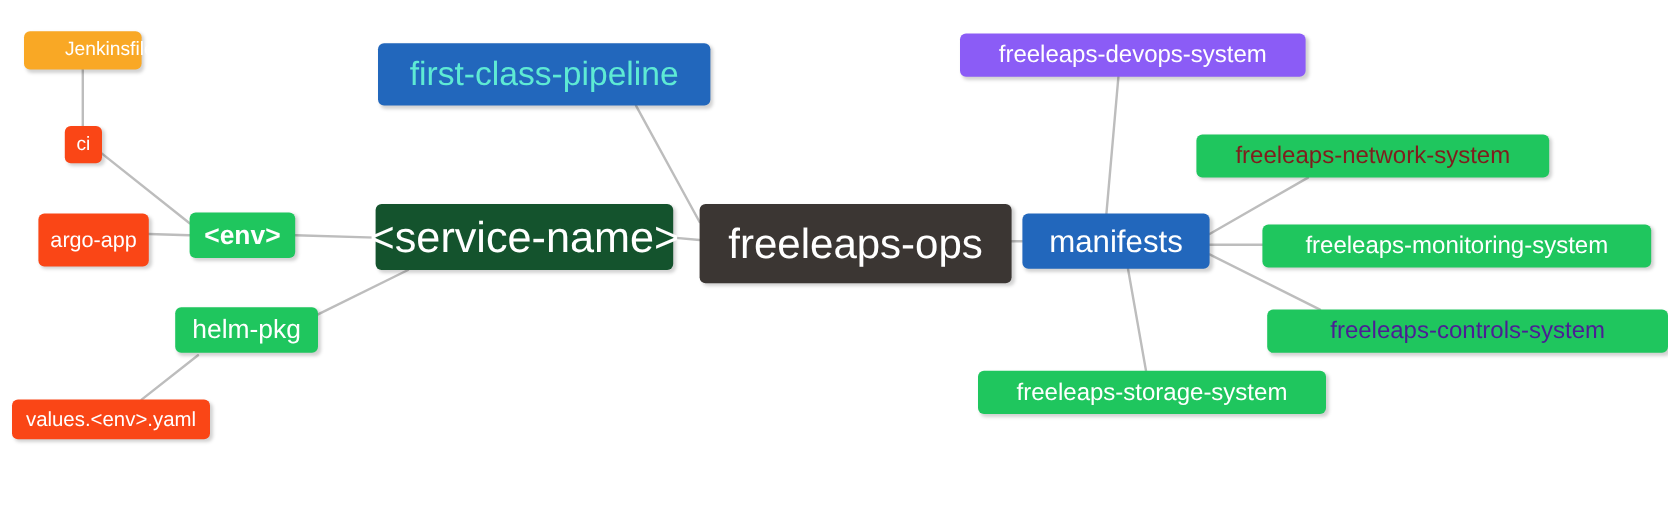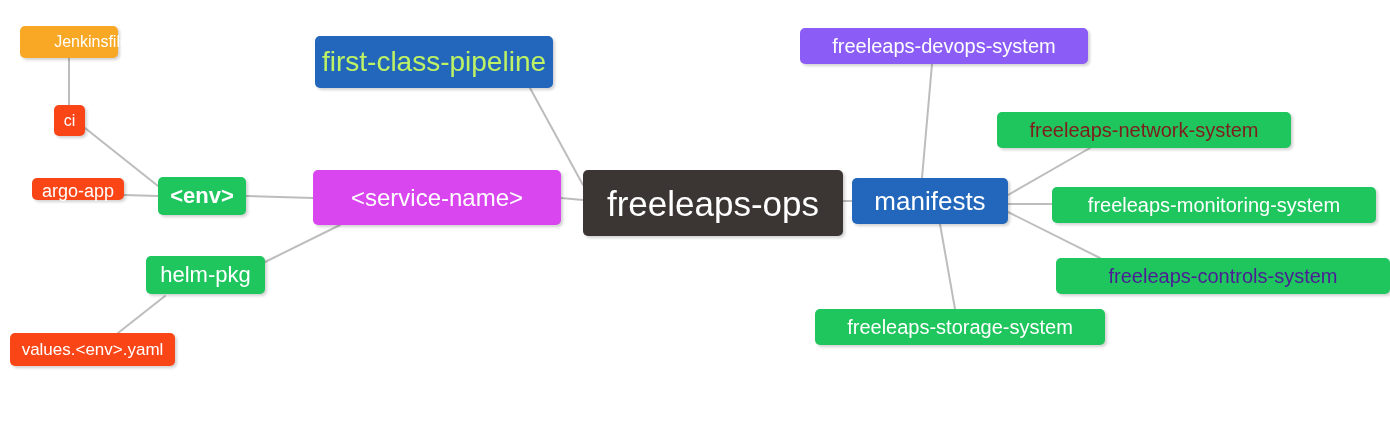--- a/index.html
+++ b/index.html
@@ -70,24 +70,24 @@
       <line x1="922" y1="178" x2="932" y2="64" stroke="#bdbdbd" stroke-width="2" stroke-linecap="round"></line>
       <line x1="1008" y1="195" x2="1090" y2="148" stroke="#bdbdbd" stroke-width="2" stroke-linecap="round"></line>
       <line x1="1008" y1="204" x2="1052" y2="204" stroke="#bdbdbd" stroke-width="2" stroke-linecap="round"></line>
       <line x1="1008" y1="212" x2="1100" y2="258" stroke="#bdbdbd" stroke-width="2" stroke-linecap="round"></line>
       <line x1="940" y1="224" x2="955" y2="309" stroke="#bdbdbd" stroke-width="2" stroke-linecap="round"></line>
     </svg>
   <div id="node-layer">
       <div class="node lvl-root" style="left: 583px; top: 170px; width: 260px; height: 66px; font-size: 35px; background: rgb(59, 54, 51); color: rgb(255, 255, 255);">
         <span class="node-label">freeleaps-ops</span>
       </div>
-      <div class="node lvl-blue" style="left: 315px; top: 36px; width: 238px; height: 52px; font-size: 28px; background: rgb(34, 103, 188); color: #bef264;">
+      <div class="node lvl-blue" style="left: 315px; top: 36px; width: 277px; height: 52px; font-size: 28px; background: rgb(34, 103, 188); color: #5eead4;">
         <span class="node-label">first-class-pipeline</span>
       </div>
-      <div class="node lvl-blue" style="left: 313px; top: 170px; width: 248px; height: 55px; font-size: 24px; background: #d946ef; color: rgb(255, 255, 255);">
+      <div class="node lvl-blue" style="left: 313px; top: 170px; width: 248px; height: 55px; font-size: 36px; background: #14532d; color: rgb(255, 255, 255);">
         <span class="node-label">&lt;service-name&gt;</span>
       </div>
       <div class="node lvl-blue" style="left: 852px; top: 178px; width: 156px; height: 46px; font-size: 26px; background: rgb(34, 103, 188); color: rgb(255, 255, 255);">
         <span class="node-label">manifests</span>
       </div>
       <div class="node lvl-green" style="left: 158px; top: 177px; width: 88px; height: 38px; font-size: 22px; background: rgb(31, 198, 94); color: rgb(255, 255, 255); font-weight: bold;">
         <span class="node-label">&lt;env&gt;</span>
       </div>
       <div class="node lvl-green" style="left: 146px; top: 256px; width: 119px; height: 38px; font-size: 22px; background: rgb(31, 198, 94); color: rgb(255, 255, 255);">
         <span class="node-label">helm-pkg</span>
@@ -106,20 +106,20 @@
       </div>
       <div class="node lvl-green" style="left: 815px; top: 309px; width: 290px; height: 36px; font-size: 20px; background: rgb(31, 198, 94); color: rgb(255, 255, 255);">
         <span class="node-label">freeleaps-storage-system</span>
       </div>
       <div class="node lvl-orange" style="left: 20px; top: 26px; width: 98px; height: 32px; font-size: 16px; background: rgb(249, 168, 37); color: rgb(255, 255, 255); padding-left: 45px;">
         <span class="node-label">Jenkinsfile</span>
       </div>
       <div class="node lvl-red" style="left: 54px; top: 105px; width: 31px; height: 31px; font-size: 16px; background: rgb(250, 70, 22); color: rgb(255, 255, 255);">
         <span class="node-label">ci</span>
       </div>
-      <div class="node lvl-red" style="left: 32px; top: 178px; width: 92px; height: 22px; font-size: 18px; background: rgb(250, 70, 22); color: rgb(255, 255, 255); align-items: flex-end;">
+      <div class="node lvl-red" style="left: 32px; top: 178px; width: 92px; height: 44px; font-size: 18px; background: rgb(250, 70, 22); color: rgb(255, 255, 255);">
         <span class="node-label">argo-app</span>
       </div>
       <div class="node lvl-red" style="left: 10px; top: 333px; width: 165px; height: 33px; font-size: 17px; background: rgb(250, 70, 22); color: rgb(255, 255, 255);">
         <span class="node-label">values.&lt;env&gt;.yaml</span>
       </div>
     </div>
 </div>
 
 </body></html>

